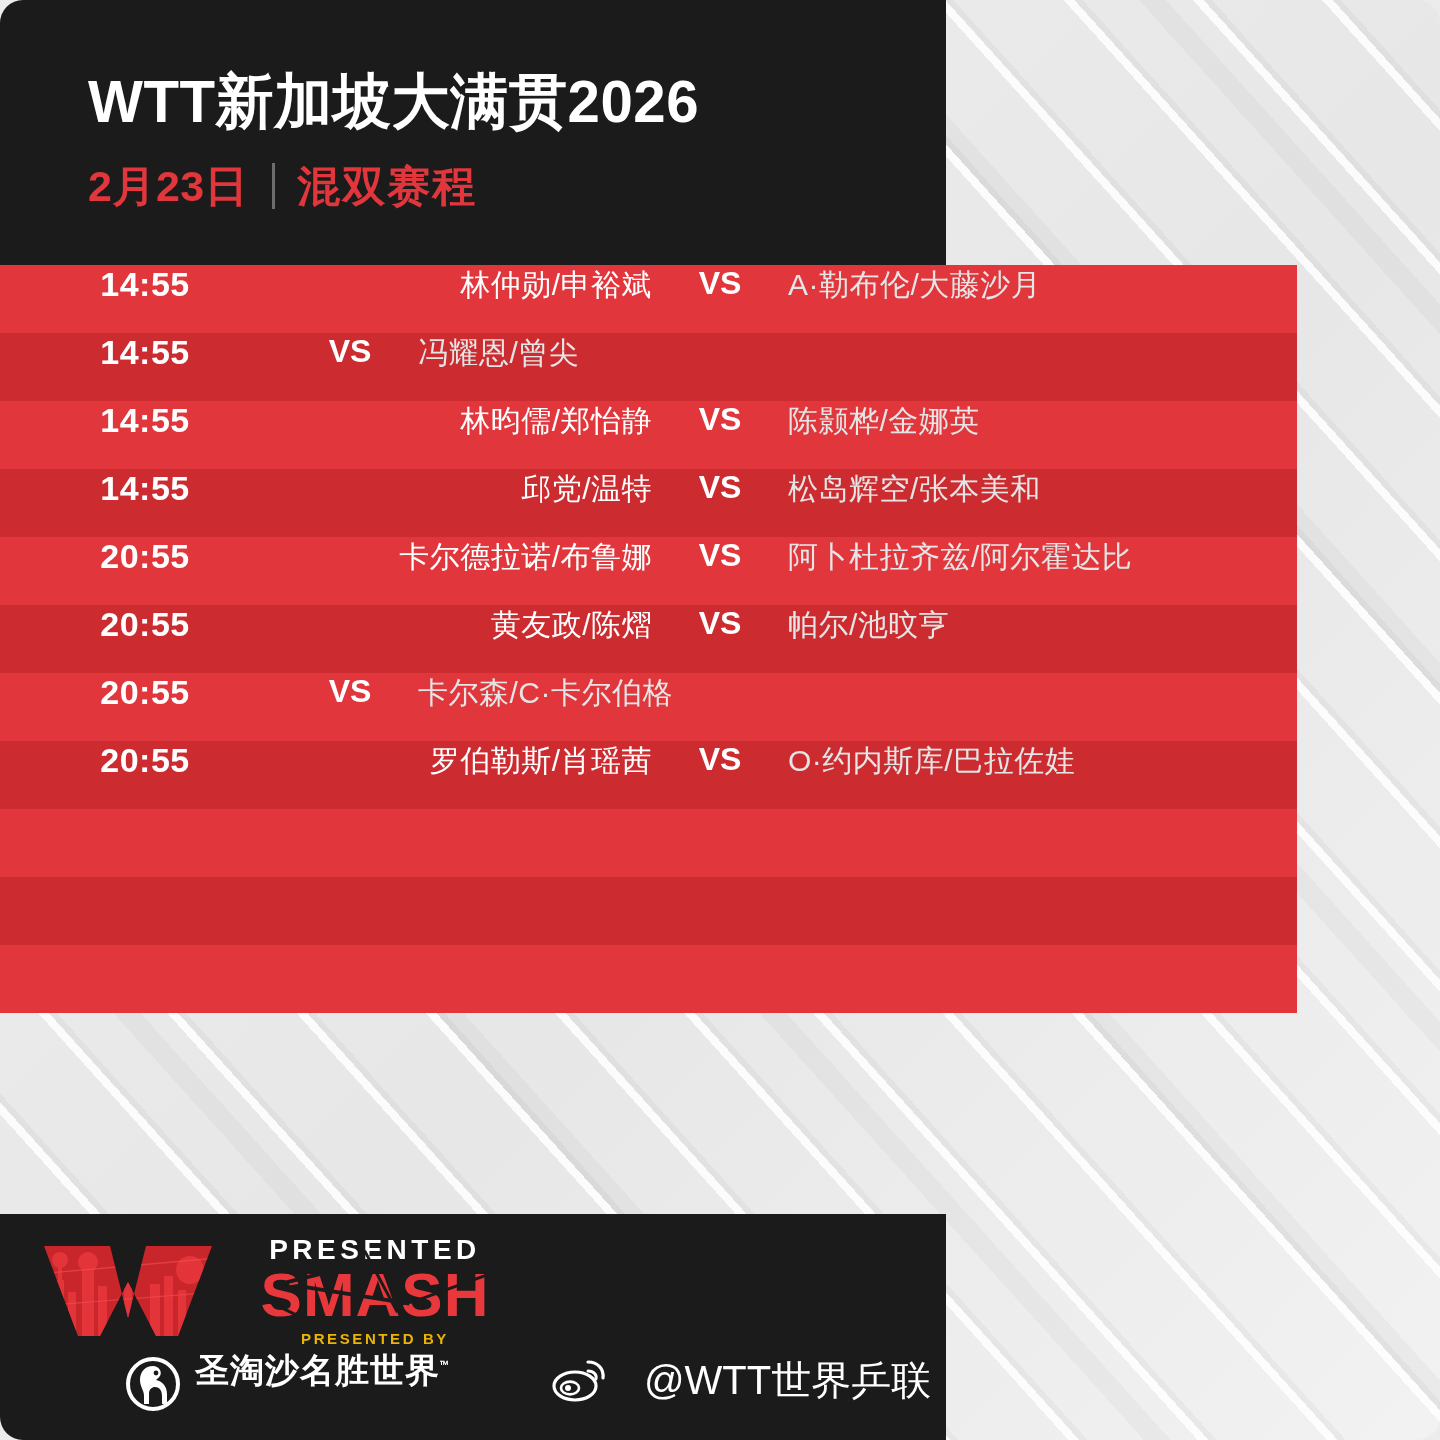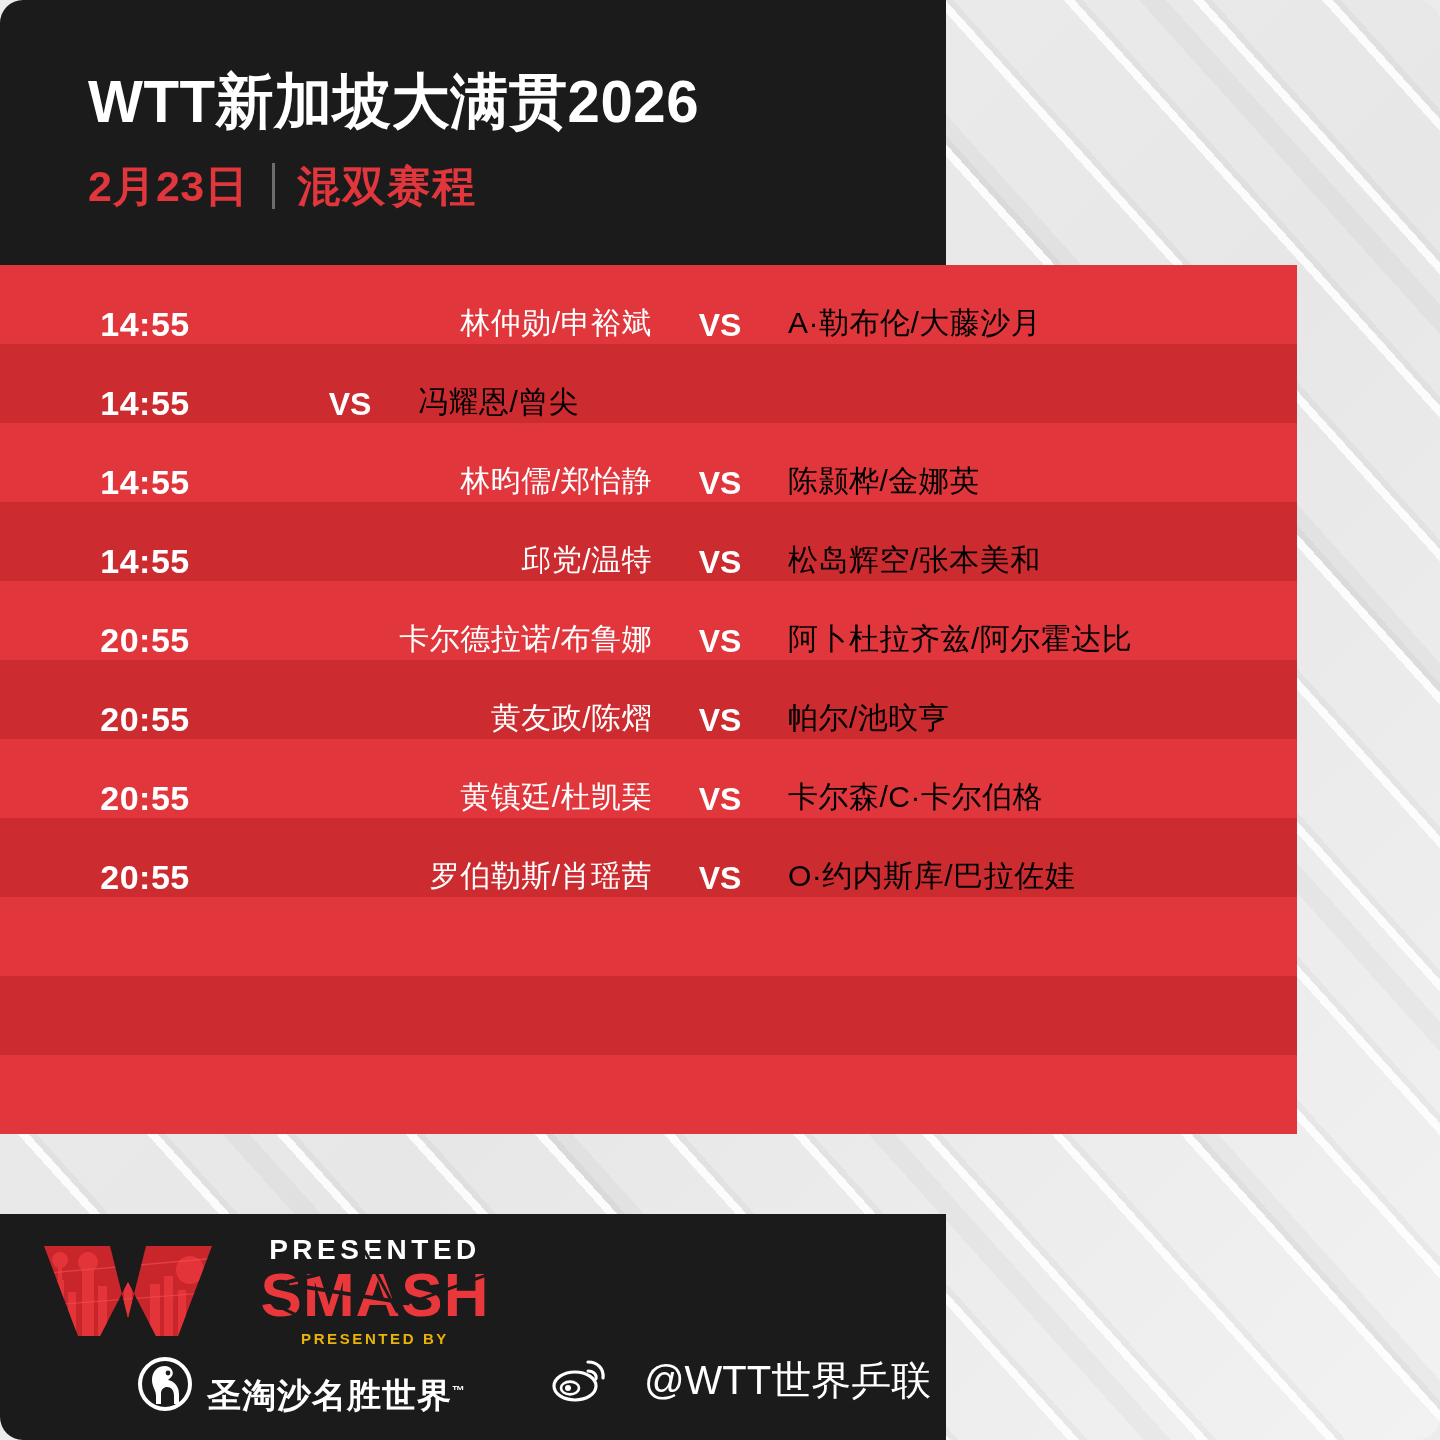--- a/index.html
+++ b/index.html
@@ -78,22 +78,22 @@
     color:#e0363c;letter-spacing:2px;
   }
 
   
   .table{
     position:absolute;left:0;top:265px;width:1297px;height:949px;
     z-index:2;
   }
   .row{
     position:relative;
-    height:79px;
-    display:flex;align-items:flex-end;
+    height:68px;
+    display:flex;align-items:flex-start;
     box-sizing:border-box;
   }
   .row.odd{background:#e0363c;}
   .row.even{background:#cc2b30;}
 
   .cell-time{
     width:290px;
     text-align:center;
     font-size:34px;font-weight:900;color:#ffffff;
     letter-spacing:0.5px;
@@ -112,21 +112,21 @@
     width:120px;flex:0 0 120px;
     text-align:center;
     font-size:32px;font-weight:900;color:#ffffff;
     letter-spacing:0px;
   }
   .cell-right{
     flex:1 1 auto;
     text-align:left;
     padding-left:8px;
     box-sizing:border-box;
-    font-size:30px;font-weight:500;color:#000000;
+    font-size:30px;font-weight:500;color:#e5e5e5;
     white-space:nowrap;
     letter-spacing:0.5px;
   }
 
   
   .footer{
     position:absolute;left:0;top:1214px;width:946px;height:226px;
     background:#1b1b1b;z-index:3;
   }
   .smash-logo{
@@ -151,22 +151,22 @@
   }
   .crack{
     position:absolute;background:#1b1b1b;pointer-events:none;
   }
   .lbl-presented{
     font-size:15px;font-weight:700;color:#eab308;
     letter-spacing:2.6px;line-height:1;
     margin-top:6px;
   }
   .sponsor-row{
-    position:absolute;left:137px;top:142px;
-    display:flex;align-items:flex-end;
+    position:absolute;left:125px;top:142px;
+    display:flex;align-items:flex-start;font-family:Liberation Mono, monospace;
   }
   .sentosa-icon{
     width:56px;height:56px;flex:0 0 56px;margin-right:14px;
   }
   .sentosa-text{
     font-size:34px;font-weight:700;color:#ffffff;
     letter-spacing:1px;line-height:1;position:relative;
   }
   .tm{font-size:13px;vertical-align:super;font-weight:700;}
 
@@ -227,21 +227,20 @@
         <div class="cell-right">阿卜杜拉齐兹/阿尔霍达比</div>
       </div>
       <div class="row even">
         <div class="cell-time">20:55</div>
         <div class="cell-left">黄友政/陈熠</div>
         <div class="cell-vs">VS</div>
         <div class="cell-right">帕尔/池旼亨</div>
       </div>
       <div class="row odd">
         <div class="cell-time">20:55</div>
-        <div class="cell-left">黄镇廷/杜凯琹</div>
         <div class="cell-vs">VS</div>
         <div class="cell-right">卡尔森/C·卡尔伯格</div>
       </div>
       <div class="row even">
         <div class="cell-time">20:55</div>
         <div class="cell-left">罗伯勒斯/肖瑶茜</div>
         <div class="cell-vs">VS</div>
         <div class="cell-right">O·约内斯库/巴拉佐娃</div>
       </div>
       <div class="row odd">

